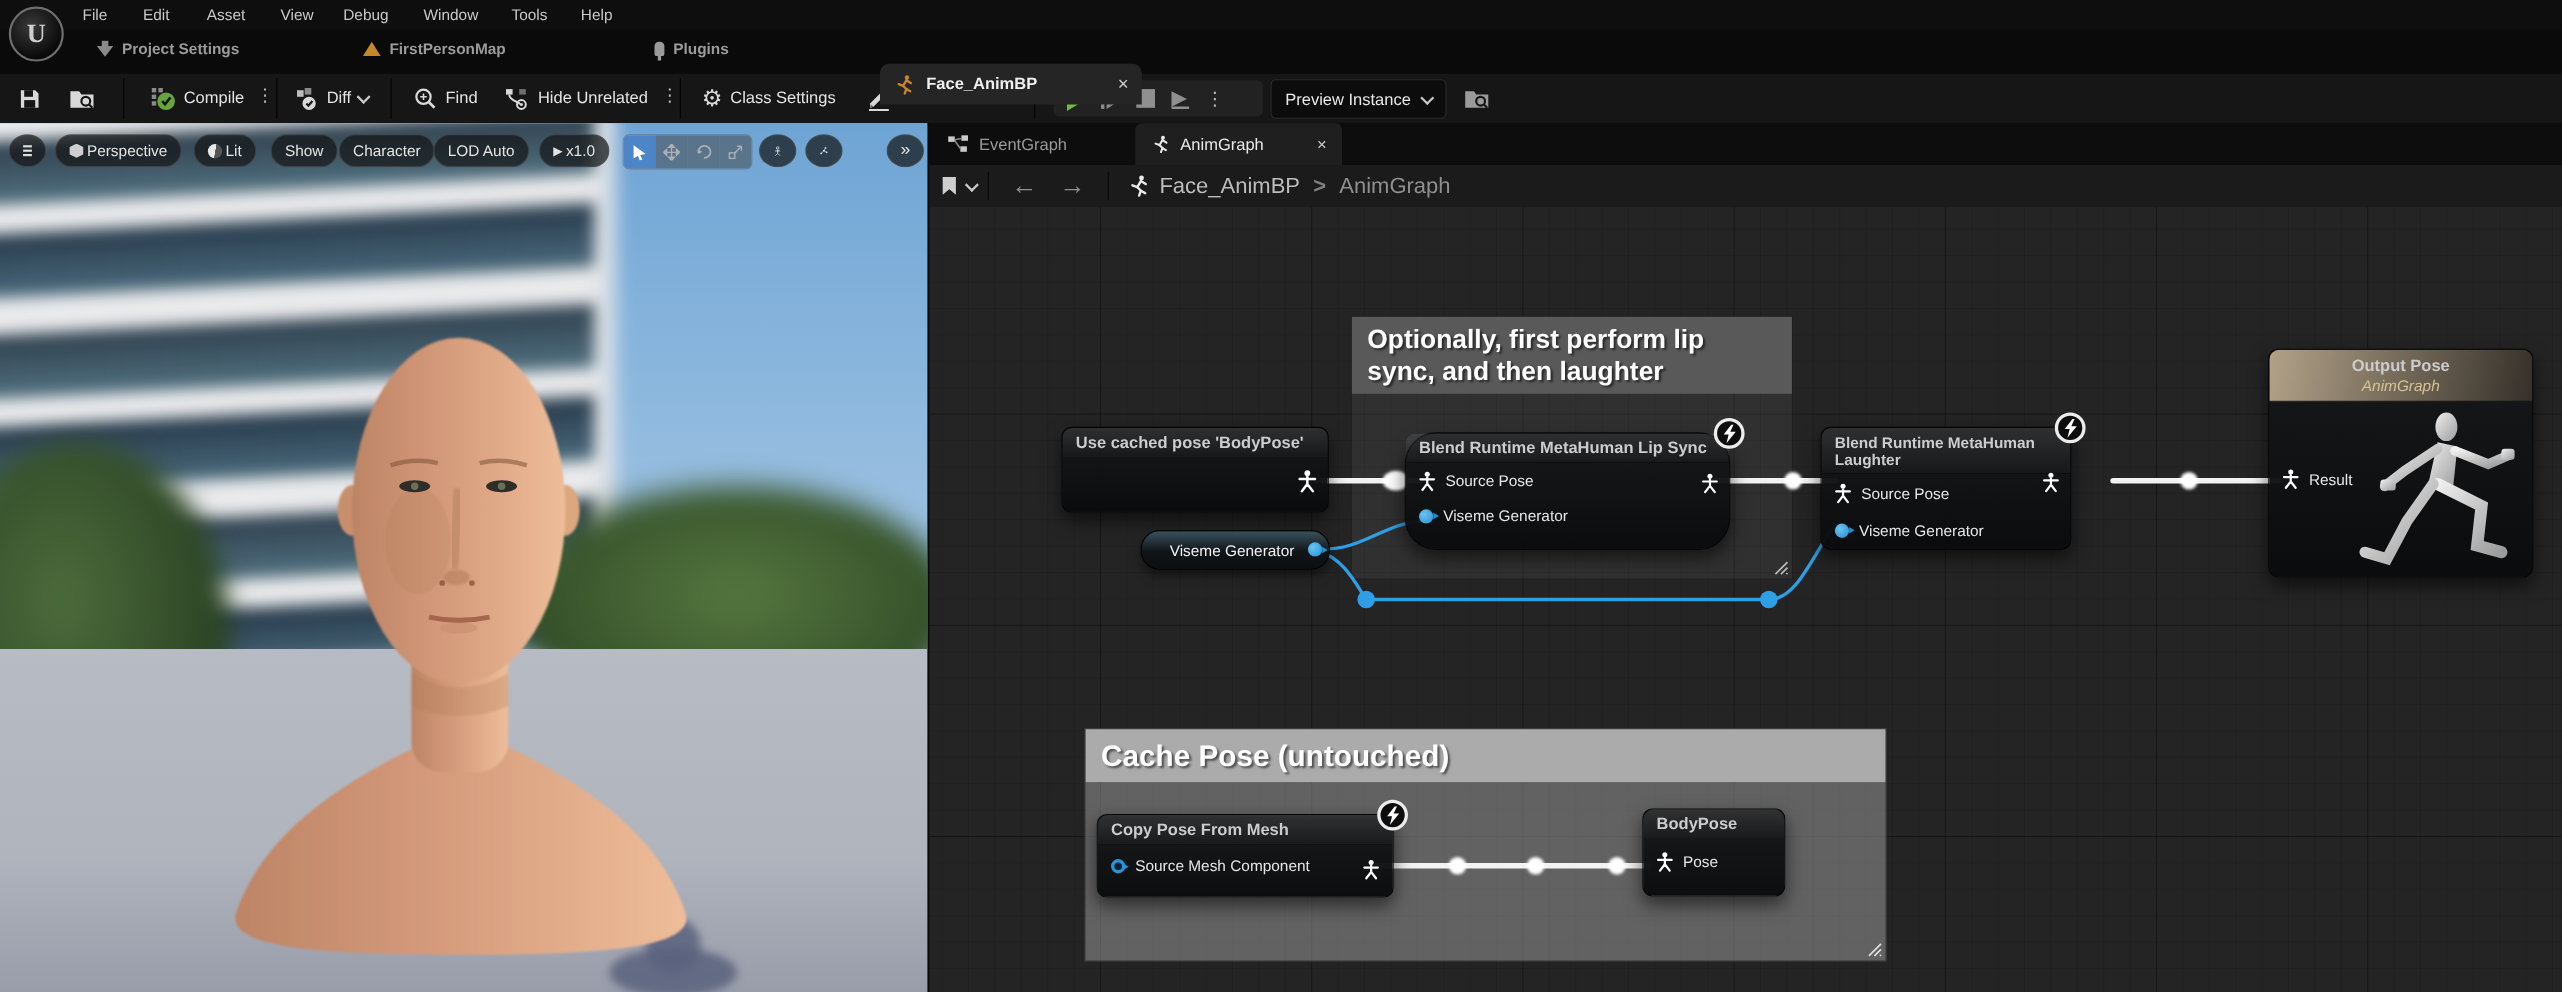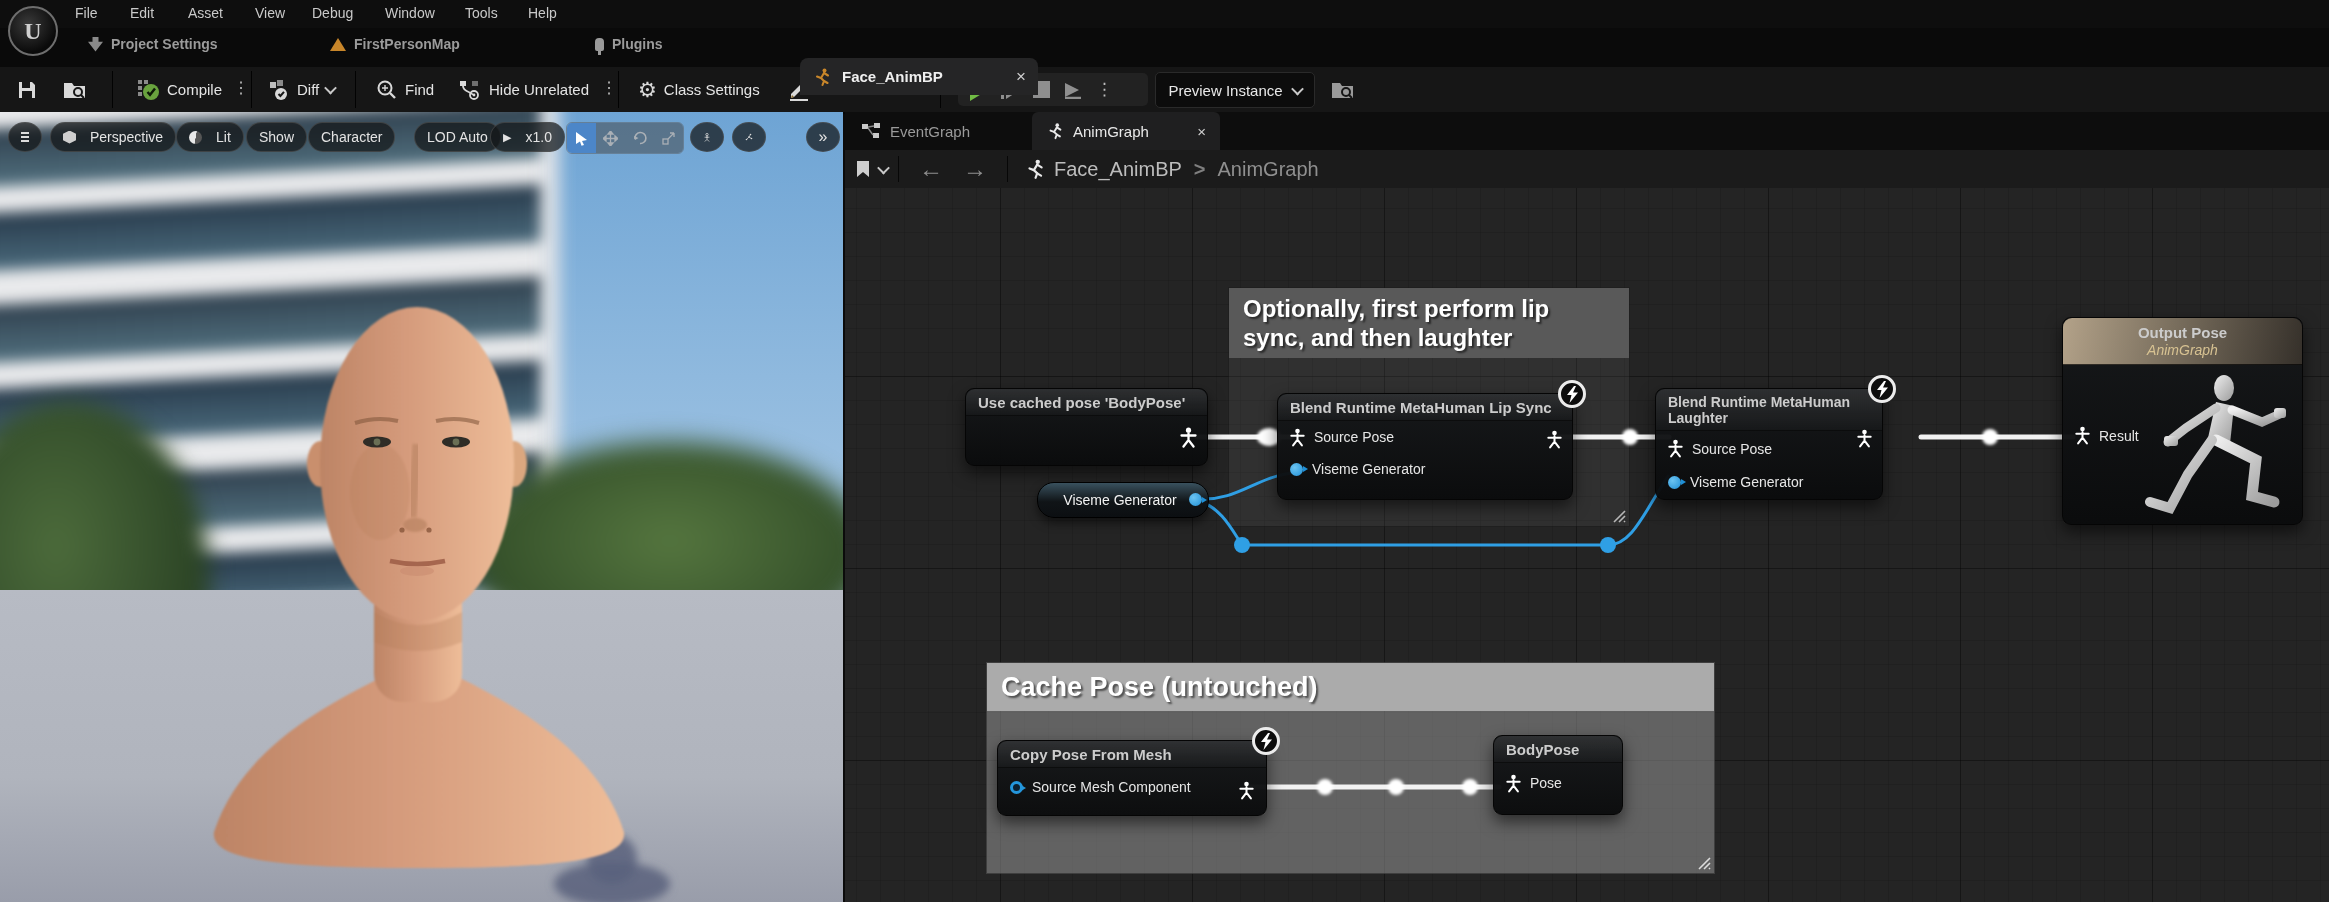--- a/index.html
+++ b/index.html
@@ -43,21 +43,21 @@
   #vp-treeR{left:470px;top:330px;width:400px;height:220px;border-radius:50%;filter:blur(13px);
     background:radial-gradient(ellipse at 50% 45%,#55763f,#324d28 72%,rgba(50,77,40,0));}
   #vp-cars{left:460px;top:500px;width:400px;height:80px;filter:blur(9px);}
   .car{position:absolute;border-radius:10px;}
   #vp-floor{left:0;top:478px;width:843px;height:312px;background:linear-gradient(180deg,#b7bbc4 0%,#b0b4bd 60%,#999daa 100%);}
   #vp-overlay-text{left:10px;top:38px;color:#3c4046;font-size:15px;font-weight:bold;line-height:21px;
     text-shadow:1px 1px 0 rgba(0,0,0,0.35), -1px -1px 0 rgba(255,255,255,0.12);z-index:6;}
   
   #vptb{left:0;top:6px;width:843px;height:40px;z-index:7;}
   .pill{position:absolute;top:4px;height:30px;background:rgba(20,22,24,0.72);border:1px solid rgba(90,90,90,0.55);
-    border-radius:15px;display:flex;align-items:center;justify-content:center;gap:14px;color:#e3e3e3;font-size:14px;padding:0 12px;box-sizing:border-box;}
+    border-radius:15px;display:flex;align-items:center;justify-content:center;gap:3px;color:#e3e3e3;font-size:14px;padding:0 12px;box-sizing:border-box;}
   .pill .cube{width:13px;height:13px;background:#cfcfcf;clip-path:polygon(50% 0,100% 25%,100% 75%,50% 100%,0 75%,0 25%);}
   .pill .halfsphere{width:13px;height:13px;border-radius:50%;background:linear-gradient(100deg,#e8e8e8 50%,#555 52%);}
   .ham{width:14px;height:2px;background:#ddd;box-shadow:0 4px 0 #ddd,0 -4px 0 #ddd;}
   #xf-group{position:absolute;left:566px;top:4px;width:116px;height:30px;border-radius:6px;overflow:hidden;display:flex;border:1px solid rgba(90,90,90,.5);}
   .xf{width:29px;height:30px;display:flex;align-items:center;justify-content:center;background:rgba(70,74,78,.55);color:#cfd4da;}
   .xf.active{background:#4c86c8;}
   .xf.dim{color:#9aa0a6;}
   
   #graphpanel{left:845px;top:112px;width:1484px;height:790px;background:#101010;}
   #gtabs{left:0;top:0;width:1484px;height:38px;background:#0d0d0d;}
@@ -87,21 +87,21 @@
     border:1px solid #050505;border-radius:9px;box-shadow:0 7px 16px rgba(0,0,0,.55);box-sizing:border-box;}
   .nhdr{padding:5px 12px 4px;font-weight:bold;color:#cccccc;font-size:15px;border-radius:9px 9px 0 0;
     background:linear-gradient(180deg,rgba(255,255,255,.10),rgba(255,255,255,.02));border-bottom:1px solid rgba(0,0,0,.7);}
   .prow{display:flex;align-items:center;gap:9px;color:#e6e6e6;font-size:14px;padding:0 12px;}
   .bolt{position:absolute;top:-14px;right:-14px;width:28px;height:28px;border-radius:50%;background:#0d0d0d;border:3px solid #ececec;
     display:flex;align-items:center;justify-content:center;box-sizing:border-box;}
   #node-usecached{left:120px;top:200px;width:243px;height:78px;}
   #node-viseme{left:192px;top:294px;width:170px;height:34px;background:linear-gradient(180deg,#39515e, #101417 55%,#0c0f12);
     border:1px solid #000;border-radius:17px;box-shadow:0 5px 10px rgba(0,0,0,.5);display:flex;align-items:center;justify-content:center;}
   #node-viseme .vlabel{color:#f2f2f2;font-size:14px;margin-right:6px;}
-  #node-lipsync{left:432px;top:205px;width:296px;height:107px;}
+  #node-lipsync{left:432px;top:205px;width:296px;height:107px;border-radius:29px;}
   #node-laughter{left:810px;top:200px;width:228px;height:112px;}
   #node-output{left:1217px;top:129px;width:241px;height:208px;overflow:visible;text-align:center;}
   #node-output .nhdr{background:linear-gradient(100deg,#b3a289 0%,#7a6f5e 45%,#35302a 100%);padding:6px 12px;}
   #node-output .sub{font-weight:normal;font-style:italic;color:#d7c292;font-size:14px;margin-top:1px;}
   #node-copypose{left:152px;top:552px;width:270px;height:76px;}
   #node-bodypose{left:648px;top:547px;width:130px;height:80px;}
   .pin-dot{width:13px;height:13px;border-radius:50%;background:radial-gradient(circle at 35% 35%,#6cc4f2,#1f8fd6);position:relative;}
   .pin-dot:after{content:"";position:absolute;left:13px;top:3.5px;width:0;height:0;border-top:3px solid transparent;border-bottom:3px solid transparent;border-left:5px solid #1f8fd6;}
   .pin-ring{width:13px;height:13px;border-radius:50%;border:3.5px solid #2496dc;box-sizing:border-box;background:#0c2030;position:relative;}
   .pin-ring:after{content:"";position:absolute;left:8px;top:1px;width:0;height:0;border-top:3px solid transparent;border-bottom:3px solid transparent;border-left:5px solid #2496dc;}
@@ -322,21 +322,21 @@
     <div class="pill" style="left:176px">
       <span class="halfsphere"></span>
         <span>Lit</span>
     </div>
     <div class="pill" style="left:246px">
         <span>Show</span>
       </div>
     <div class="pill" style="left:308px">
         <span>Character</span>
       </div>
-    <div class="pill" style="left:414px">
+    <div class="pill" style="left:394px">
         <span>LOD Auto</span>
       </div>
     <div class="pill" style="left:490px">
       <span style="color:#e3e3e3;font-size:11px">▶</span>
         <span>x1.0</span>
     </div>
     <div id="xf-group">
       <span class="xf active">
         <svg width="13" height="15" viewBox="0 0 13 15">
             <path d="M1,1 L12,9 L7,10 L9,14 L6.5,14.8 L5,10.6 L1,13 Z" fill="#fff"></path>

